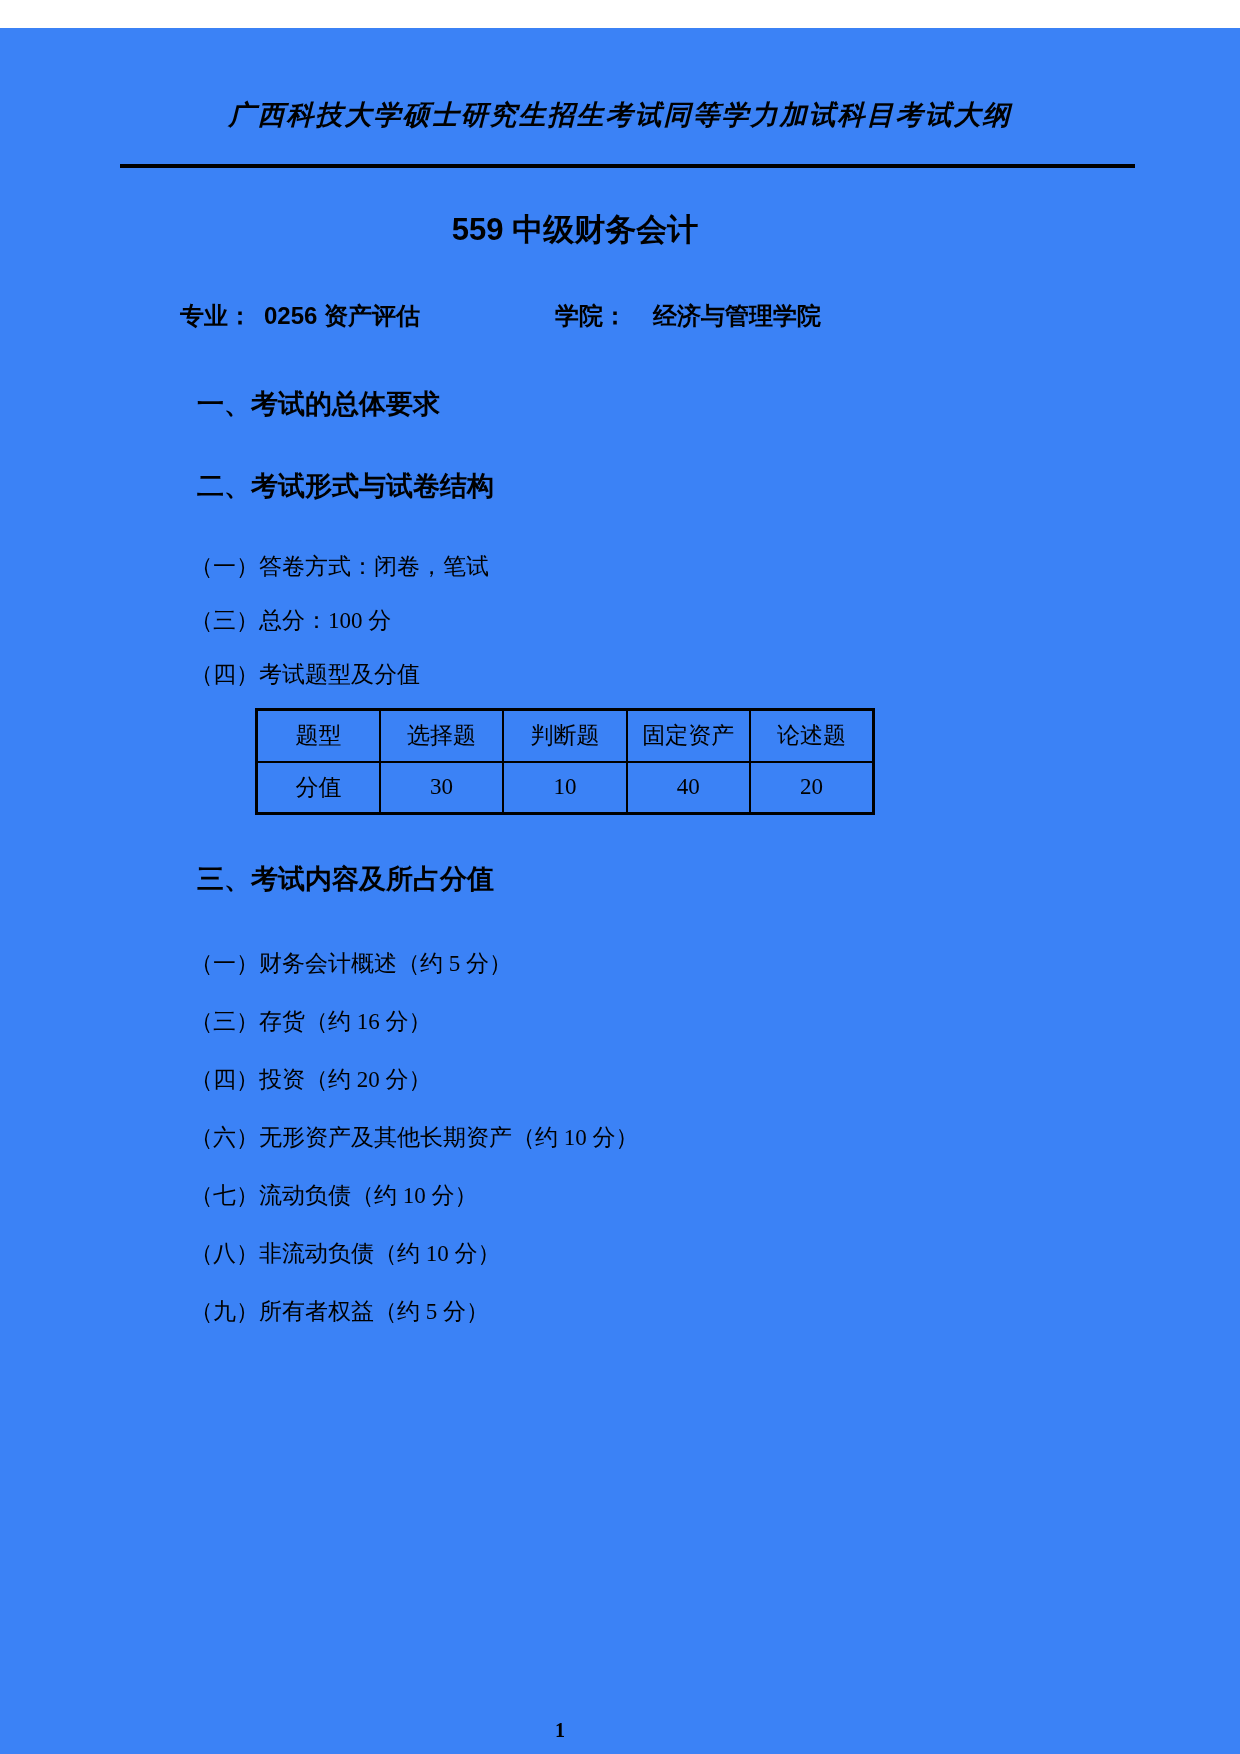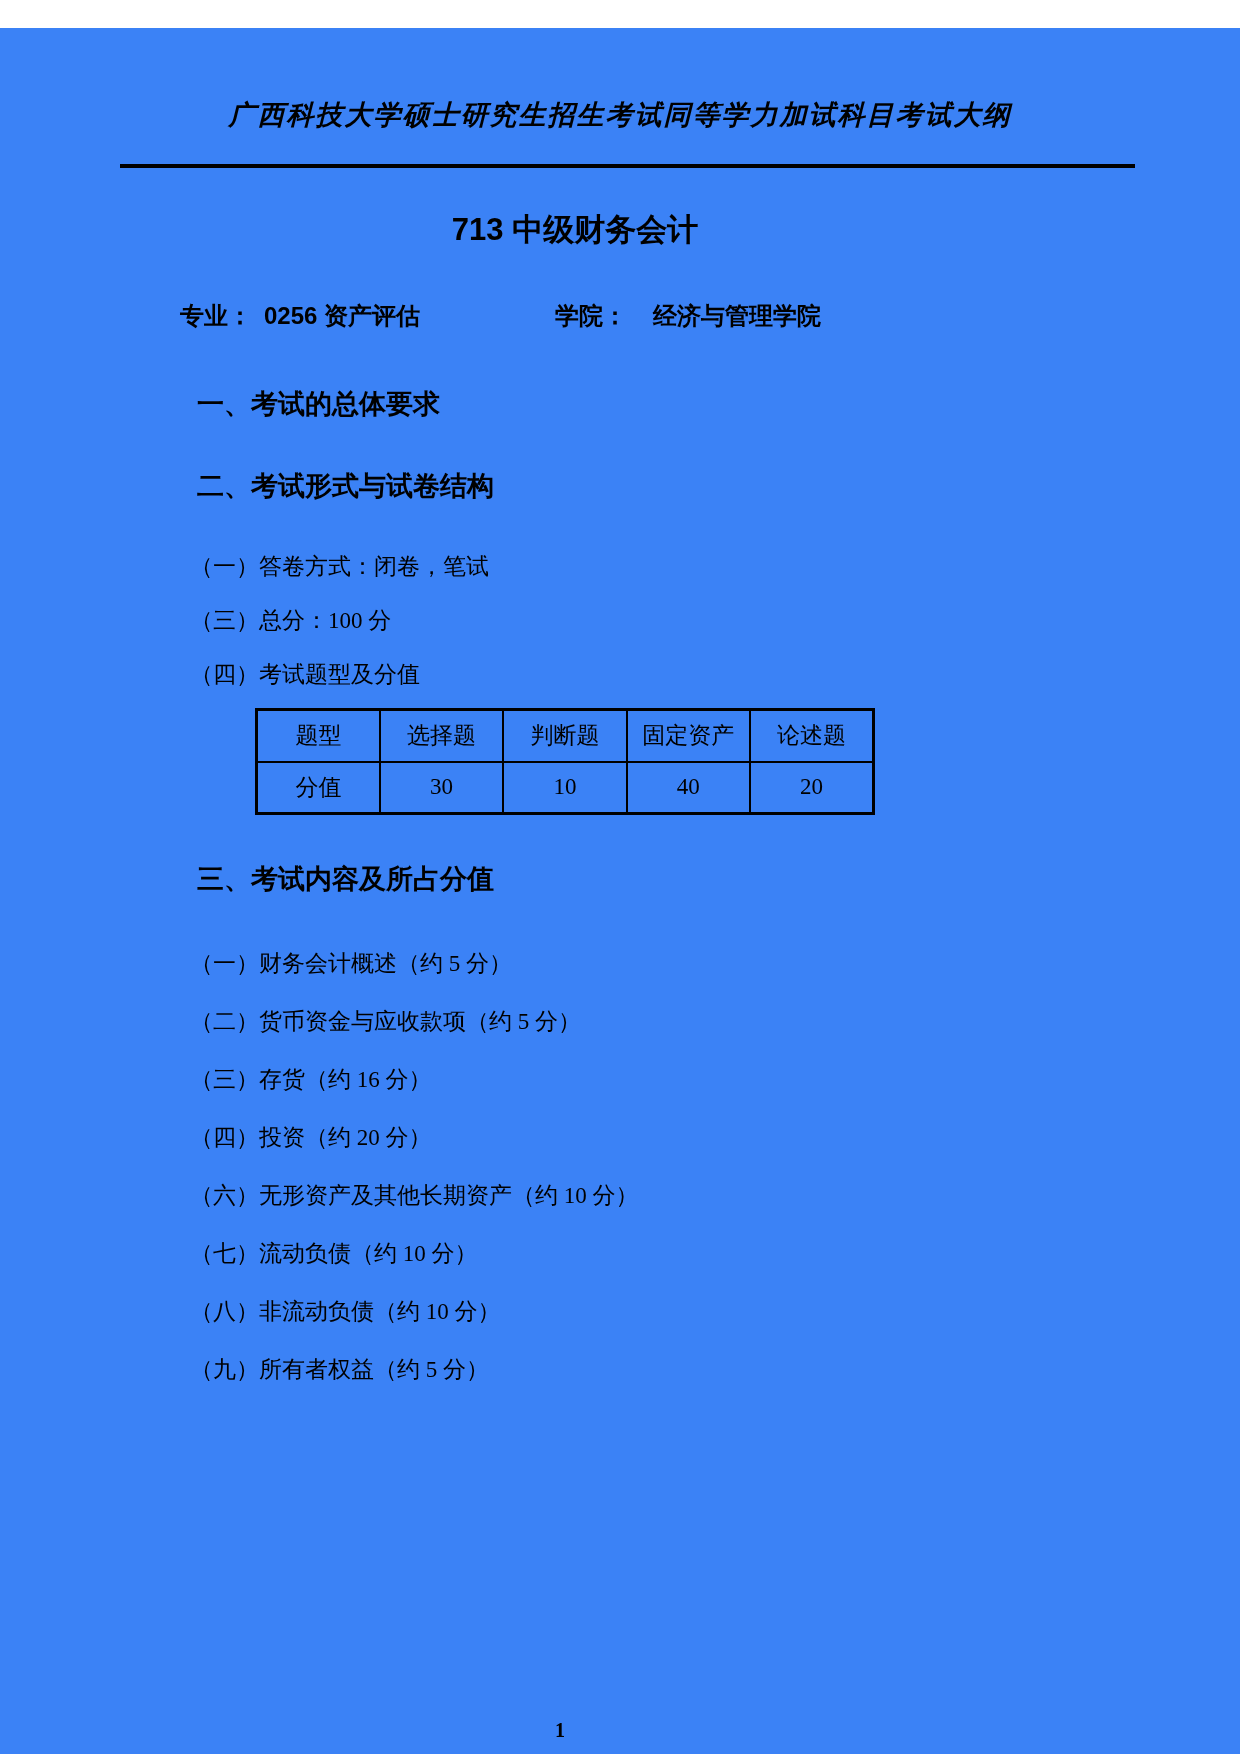--- a/index.html
+++ b/index.html
@@ -99,21 +99,21 @@
 </style>
 </head>
 <body>
 
 <div class="page">
 
   <div class="doc-header">广西科技大学硕士研究生招生考试同等学力加试科目考试大纲</div>
 
   <div class="header-rule"></div>
 
-  <div class="doc-title sans">713 中级财务会计</div>
+  <div class="doc-title sans">559 中级财务会计</div>
 
   <div class="meta-row sans">
     <span class="label-major">专业：</span><span class="value-major">0256 资产评估</span><span class="label-college">学院：</span><span class="value-college">经济与管理学院</span>
   </div>
 
   <div class="section-heading h-overview sans">一、考试的总体要求</div>
 
 
   <div class="section-heading h-format sans">二、考试形式与试卷结构</div>
 
@@ -139,21 +139,20 @@
         <td>40</td>
         <td>20</td>
       </tr>
     </tbody>
   </table>
 
   <div class="section-heading h-content sans">三、考试内容及所占分值</div>
 
   <ul class="doc-list list-content">
     <li>（一）财务会计概述（约 5 分）</li>
-    <li>（二）货币资金与应收款项（约 5 分）</li>
     <li>（三）存货（约 16 分）</li>
     <li>（四）投资（约 20 分）</li>
     <li>（六）无形资产及其他长期资产（约 10 分）</li>
     <li>（七）流动负债（约 10 分）</li>
     <li>（八）非流动负债（约 10 分）</li>
     <li>（九）所有者权益（约 5 分）</li>
   </ul>
 
   <div class="page-number">1</div>
 

